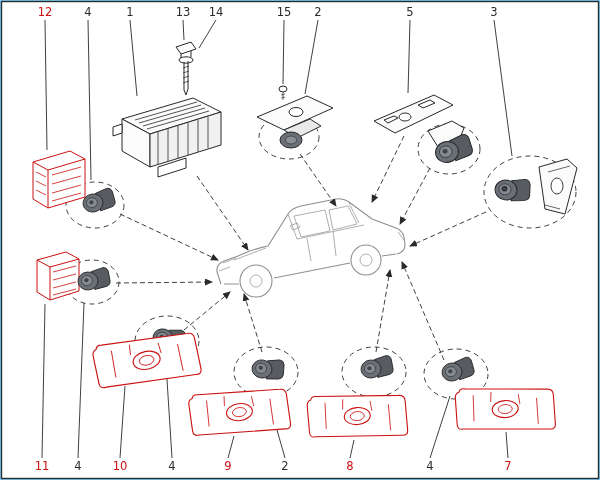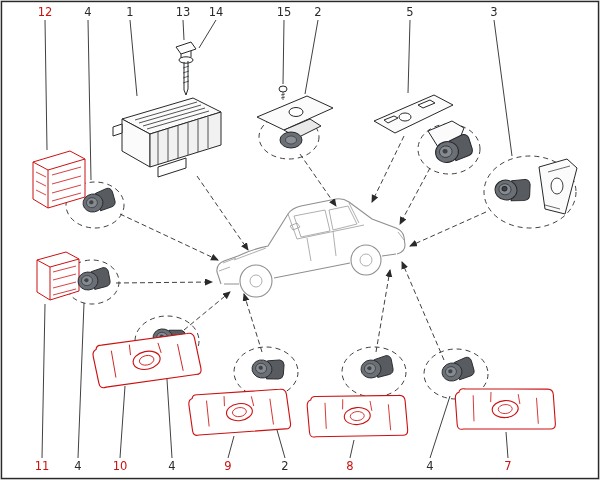--- a/index.html
+++ b/index.html
@@ -1,16 +1,16 @@
 <!DOCTYPE html>
 <html><head>
 <meta charset="utf-8">
 <style>
   html,body{margin:0;padding:0;background:#ffffff;}
-  .stage{position:relative;width:600px;height:480px;background:#e5e5e5;overflow:hidden;}
+  .stage{position:relative;width:600px;height:480px;background:#7dd3fc;overflow:hidden;}
   svg{display:block;font-family:"DejaVu Sans",sans-serif;}
   .co{font-size:11.5px;text-anchor:middle;fill:#2a2a2a;}
   .co.hl{fill:#cc1111;}
   .ld{stroke:#2a2a2a;stroke-width:0.9;fill:none;}
   .de{fill:none;stroke:#2a2a2a;stroke-width:0.9;stroke-dasharray:5 4;}
   .ar{fill:none;stroke:#2a2a2a;stroke-width:0.9;stroke-dasharray:5 3;marker-end:url(#arr);}
   .car{stroke:#8f8f8f;stroke-width:1.1;fill:none;}
   .car2{stroke:#9a9a9a;stroke-width:0.8;fill:none;}
 </style>
 </head>

